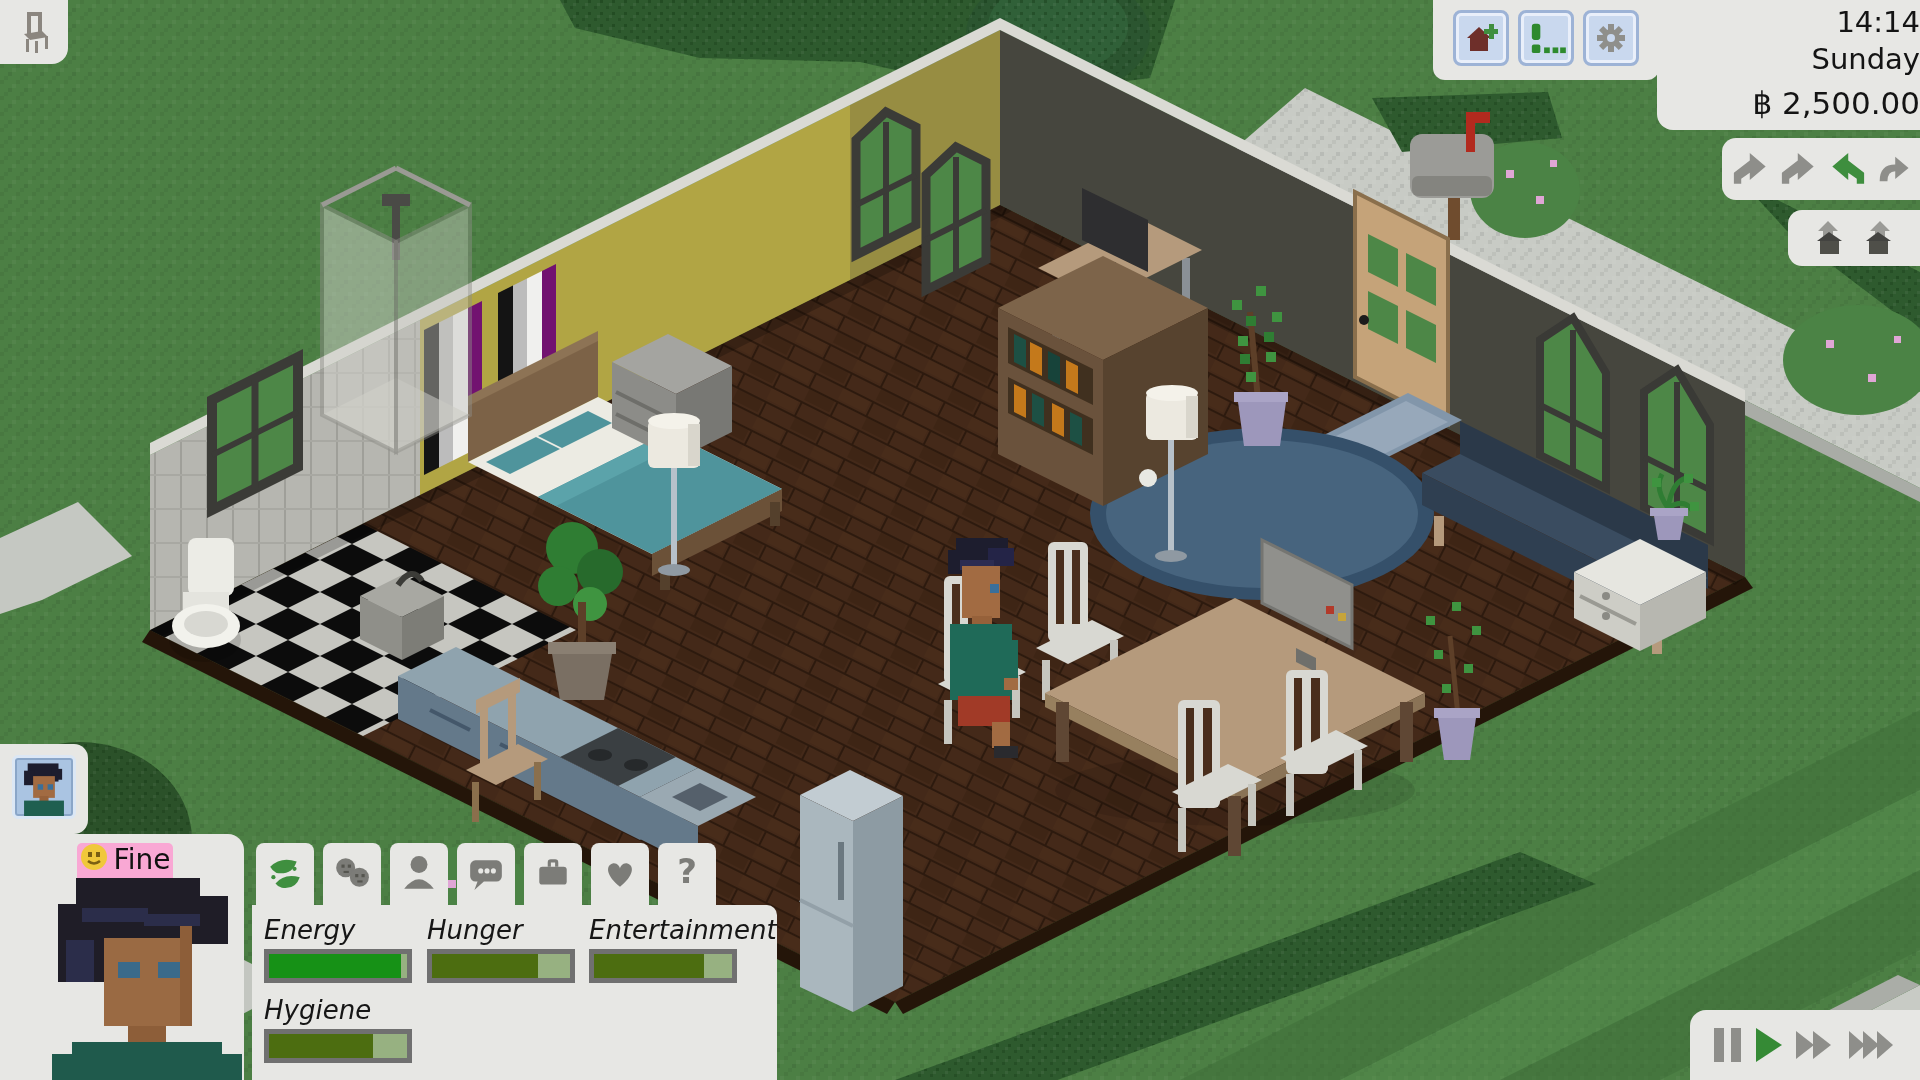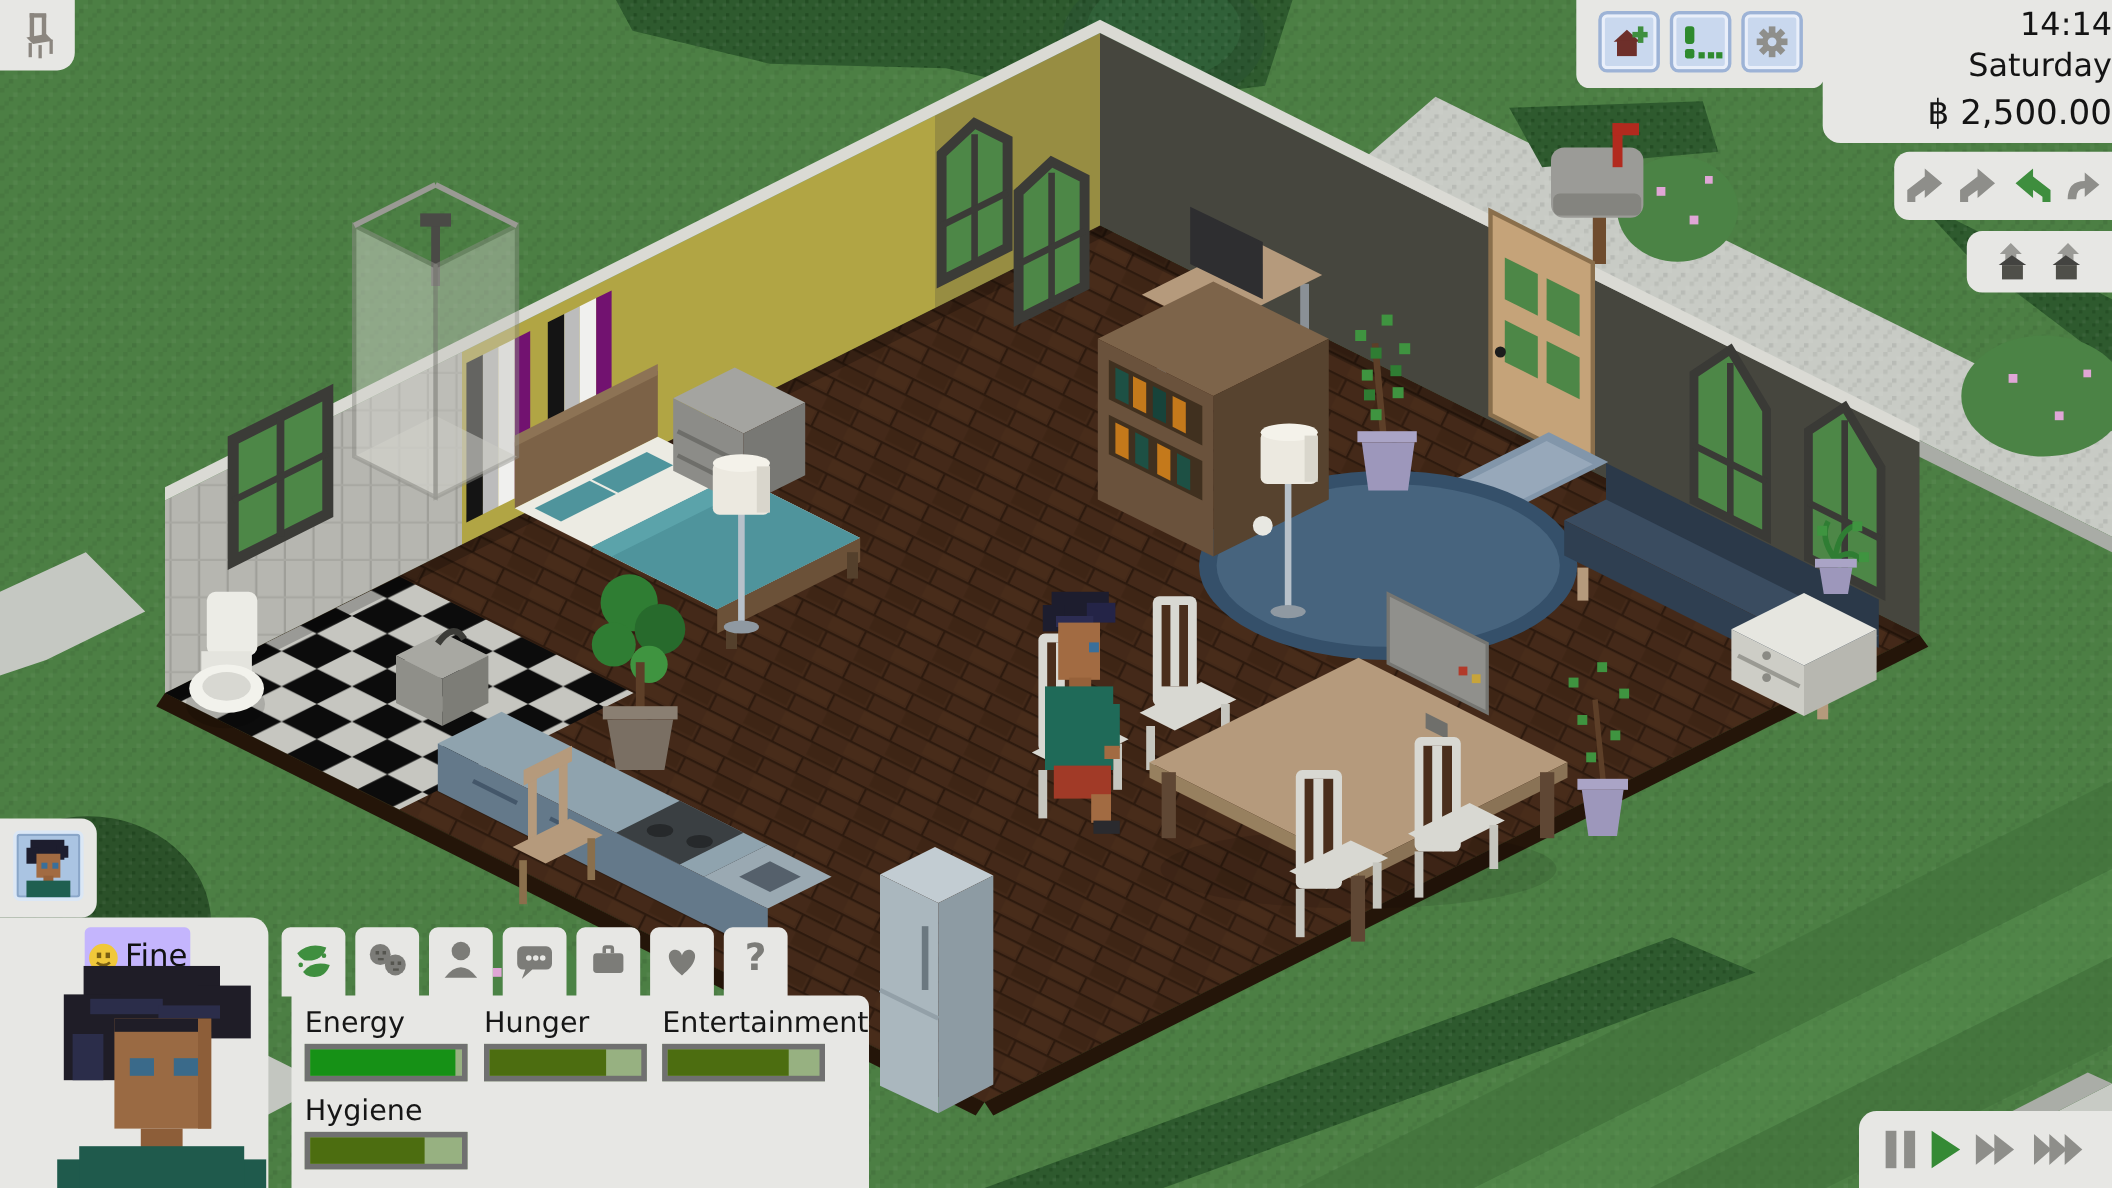--- a/index.html
+++ b/index.html
@@ -37,34 +37,34 @@
 
   
   .playback-panel{left:1690px;top:1010px;width:230px;height:70px;border-radius:16px 0 0 0;
                   display:flex;align-items:center;justify-content:center;gap:13px;}
 
   
   .thumb-panel{left:0;top:744px;width:88px;height:90px;border-radius:0 14px 14px 0;}
   .thumb-btn{position:absolute;left:12px;top:11px;width:64px;height:64px;background:#aac4e2;
              border:3px solid #dbe7f5;box-shadow:inset 0 0 0 2px #8aa6c8;border-radius:6px;cursor:pointer;box-sizing:border-box;overflow:hidden;}
   .portrait-panel{left:0;top:834px;width:244px;height:246px;border-radius:0 16px 0 0;overflow:hidden;}
-  .mood-badge{position:absolute;left:77px;top:9px;width:96px;height:42px;background:#c4b5fd;border-radius:5px;
-              display:flex;align-items:flex-end;justify-content:center;gap:6px;z-index:1;}
+  .mood-badge{position:absolute;left:77px;top:9px;width:96px;height:42px;background:#f9a8d4;border-radius:5px;
+              display:flex;align-items:flex-start;justify-content:center;gap:6px;z-index:1;}
   .mood-badge span{font-size:28px;color:#111;}
   .bust{position:absolute;left:46px;top:44px;z-index:2;}
 
   
   .tab{position:absolute;top:843px;width:58px;height:63px;background:#e7e7e4;border-radius:8px 8px 0 0;
        display:flex;align-items:flex-start;justify-content:center;padding-top:11px;box-sizing:border-box;cursor:pointer;}
   .tab .tint{fill:#7c7c78;}
   .tab.active .tint{fill:#3f8f3f;}
   .tab .icon-text{font-size:34px;font-weight:bold;color:#7c7c78;line-height:34px;}
 
   
-  .needs-panel{left:265px;top:905px;width:525px;height:175px;border-radius:0 10px 0 0;}
+  .needs-panel{left:252px;top:905px;width:525px;height:175px;border-radius:0 10px 0 0;font-style:italic;}
   .needs-grid{position:absolute;left:12px;top:10px;display:grid;grid-template-columns:163px 162px 162px;grid-row-gap:12px;}
   .need .label{font-size:26px;color:#161616;margin-bottom:4px;}
   .need .bar{width:148px;height:34px;border:5px solid #707070;background:#97b181;box-sizing:border-box;}
   .need .fill{height:100%;background:#169116;}
 </style>
 </head>
 <body>
 
 <div class="stage">
 
@@ -538,21 +538,21 @@
             </g>
         <circle cx="17" cy="17" r="9"></circle>
       </g>
       <circle cx="17" cy="17" r="4" fill="#c9d8ee"></circle>
     </svg>
   </div>
 </div>
 
 <div class="panel clock-panel">
   <div class="clock-time">14:14</div>
-  <div class="clock-day">Saturday</div>
+  <div class="clock-day">Sunday</div>
   <div class="clock-money">฿ 2,500.00</div>
 </div>
 
 <div class="panel rotate-panel">
   <button class="icon-btn">
     <svg width="44" height="40" viewBox="0 0 36 32">
       <path d="M4,28 L4,19 L17,9 L17,3 L30,14 L17,25 L17,19 L10,24 L10,28 Z" fill="#8e8e8a"></path>
     </svg>
       </button>
   <button class="icon-btn">

